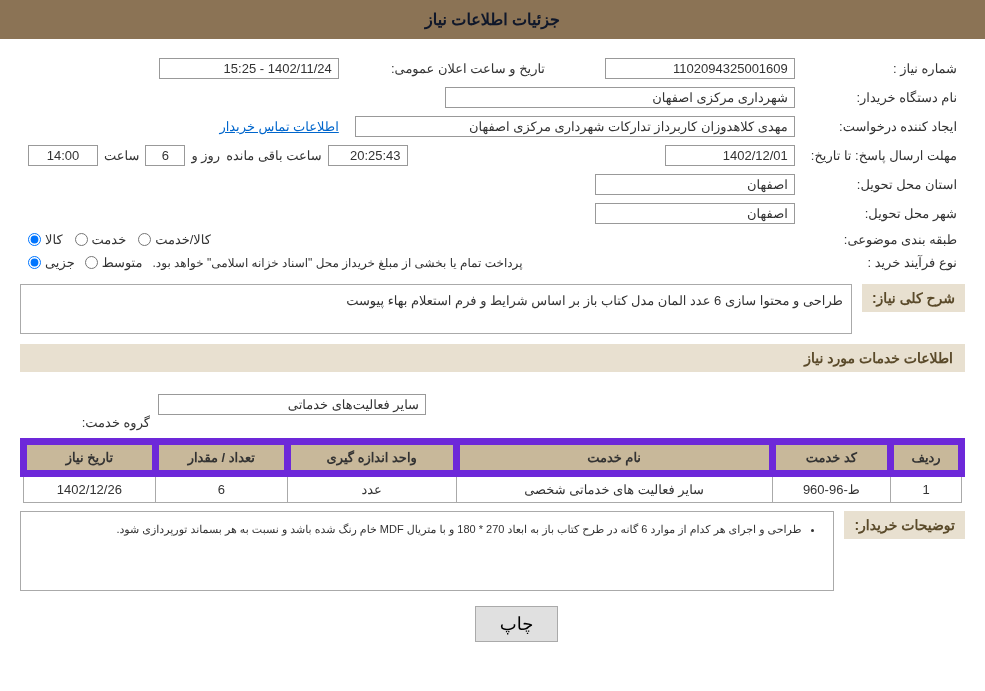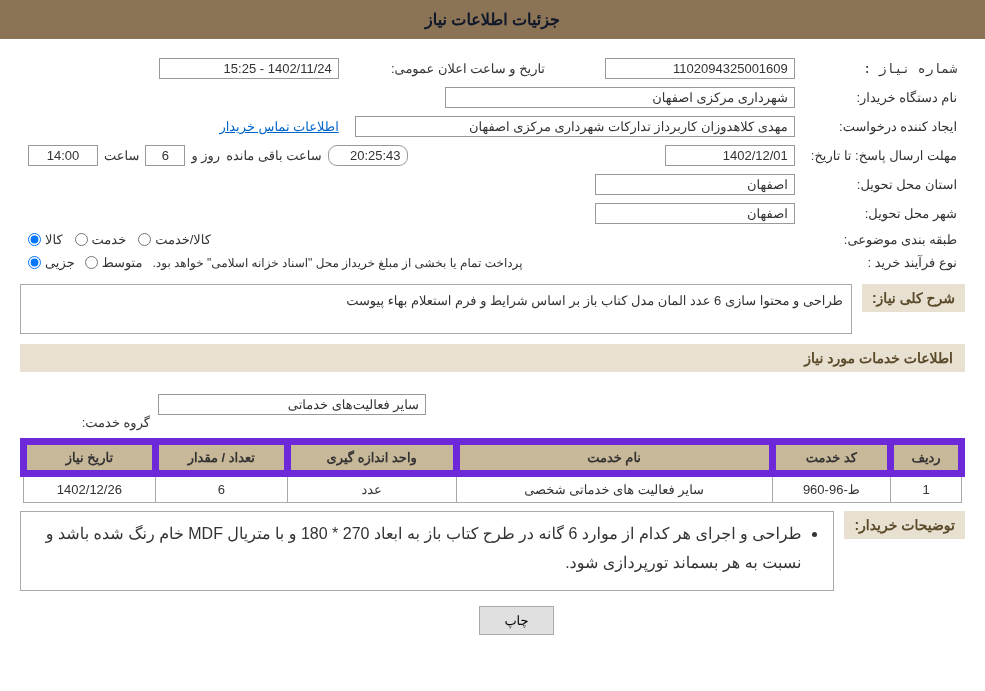--- a/index.html
+++ b/index.html
@@ -101,41 +101,41 @@
     .services-table tr:nth-child(even) {
       background: #f9f5f0;
     }
     .buyer-notes {
       border: 1px solid #aaa;
       background: #fff;
       padding: 8px 12px;
       min-height: 80px;
       text-align: right;
       direction: rtl;
-      font-size: 16px;
+      font-size: 11px;
       line-height: 1.8;
     }
     .buyer-notes ul {
       padding-right: 20px;
     }
     .buyer-notes ul li {
       margin-bottom: 4px;
     }
     .button-row {
       display: flex;
       justify-content: center;
       gap: 10px;
       margin-top: 15px;
       padding-bottom: 15px;
     }
     .btn {
       padding: 6px 24px;
       border: 1px solid #aaa;
       cursor: pointer;
-      font-size: 13px;
+      font-size: 18px;
       font-family: Tahoma, Arial, sans-serif;
       background: #e8e8e8;
       margin-left: 48px;
     }
     .btn-print {
       background: #e0e0e0;
     }
     .btn-back {
       background: #e0e0e0;
     }
@@ -159,21 +159,21 @@
   <div class="header-bar">
     <span>جزئیات اطلاعات نیاز</span>
   </div>
 
   <div class="content">
 
     <table class="info-table">
 
       <tbody>
           <tr>
-        <td class="label-cell" style="text-align:right; width:100px;font-family:Liberation Mono, monospace;">
+        <td class="label-cell" style="text-align:right; width:100px;">
           <span>شماره نیاز :</span>
         </td>
         <td style="width:200px;">
           <div class="bordered-input" style="width:190px;">
             <span>1102094325001609</span>
           </div>
         </td>
         <td class="label-cell" style="text-align:right; width:160px;">
           <span>تاریخ و ساعت اعلان عمومی:</span>
         </td>
@@ -213,21 +213,21 @@
         <td class="label-cell">
           <span>مهلت ارسال پاسخ: تا تاریخ:</span>
         </td>
         <td>
           <div class="bordered-input" style="width:130px;">
             <span>1402/12/01</span>
           </div>
         </td>
         <td colspan="2">
           <div style="display:flex; align-items:center; gap:6px; justify-content:flex-end;">
-            <div class="bordered-input" style="width:80px;border-radius:9px;">
+            <div class="bordered-input" style="width:80px;">
               <span>20:25:43</span>
             </div>
             <span>ساعت باقی مانده</span>
             <span>روز و</span>
             <div class="bordered-input" style="width:40px; text-align:center;">
               <span>6</span>
             </div>
             <span>ساعت</span>
             <div class="bordered-input" style="width:70px; text-align:center;">
               <span>14:00</span>

